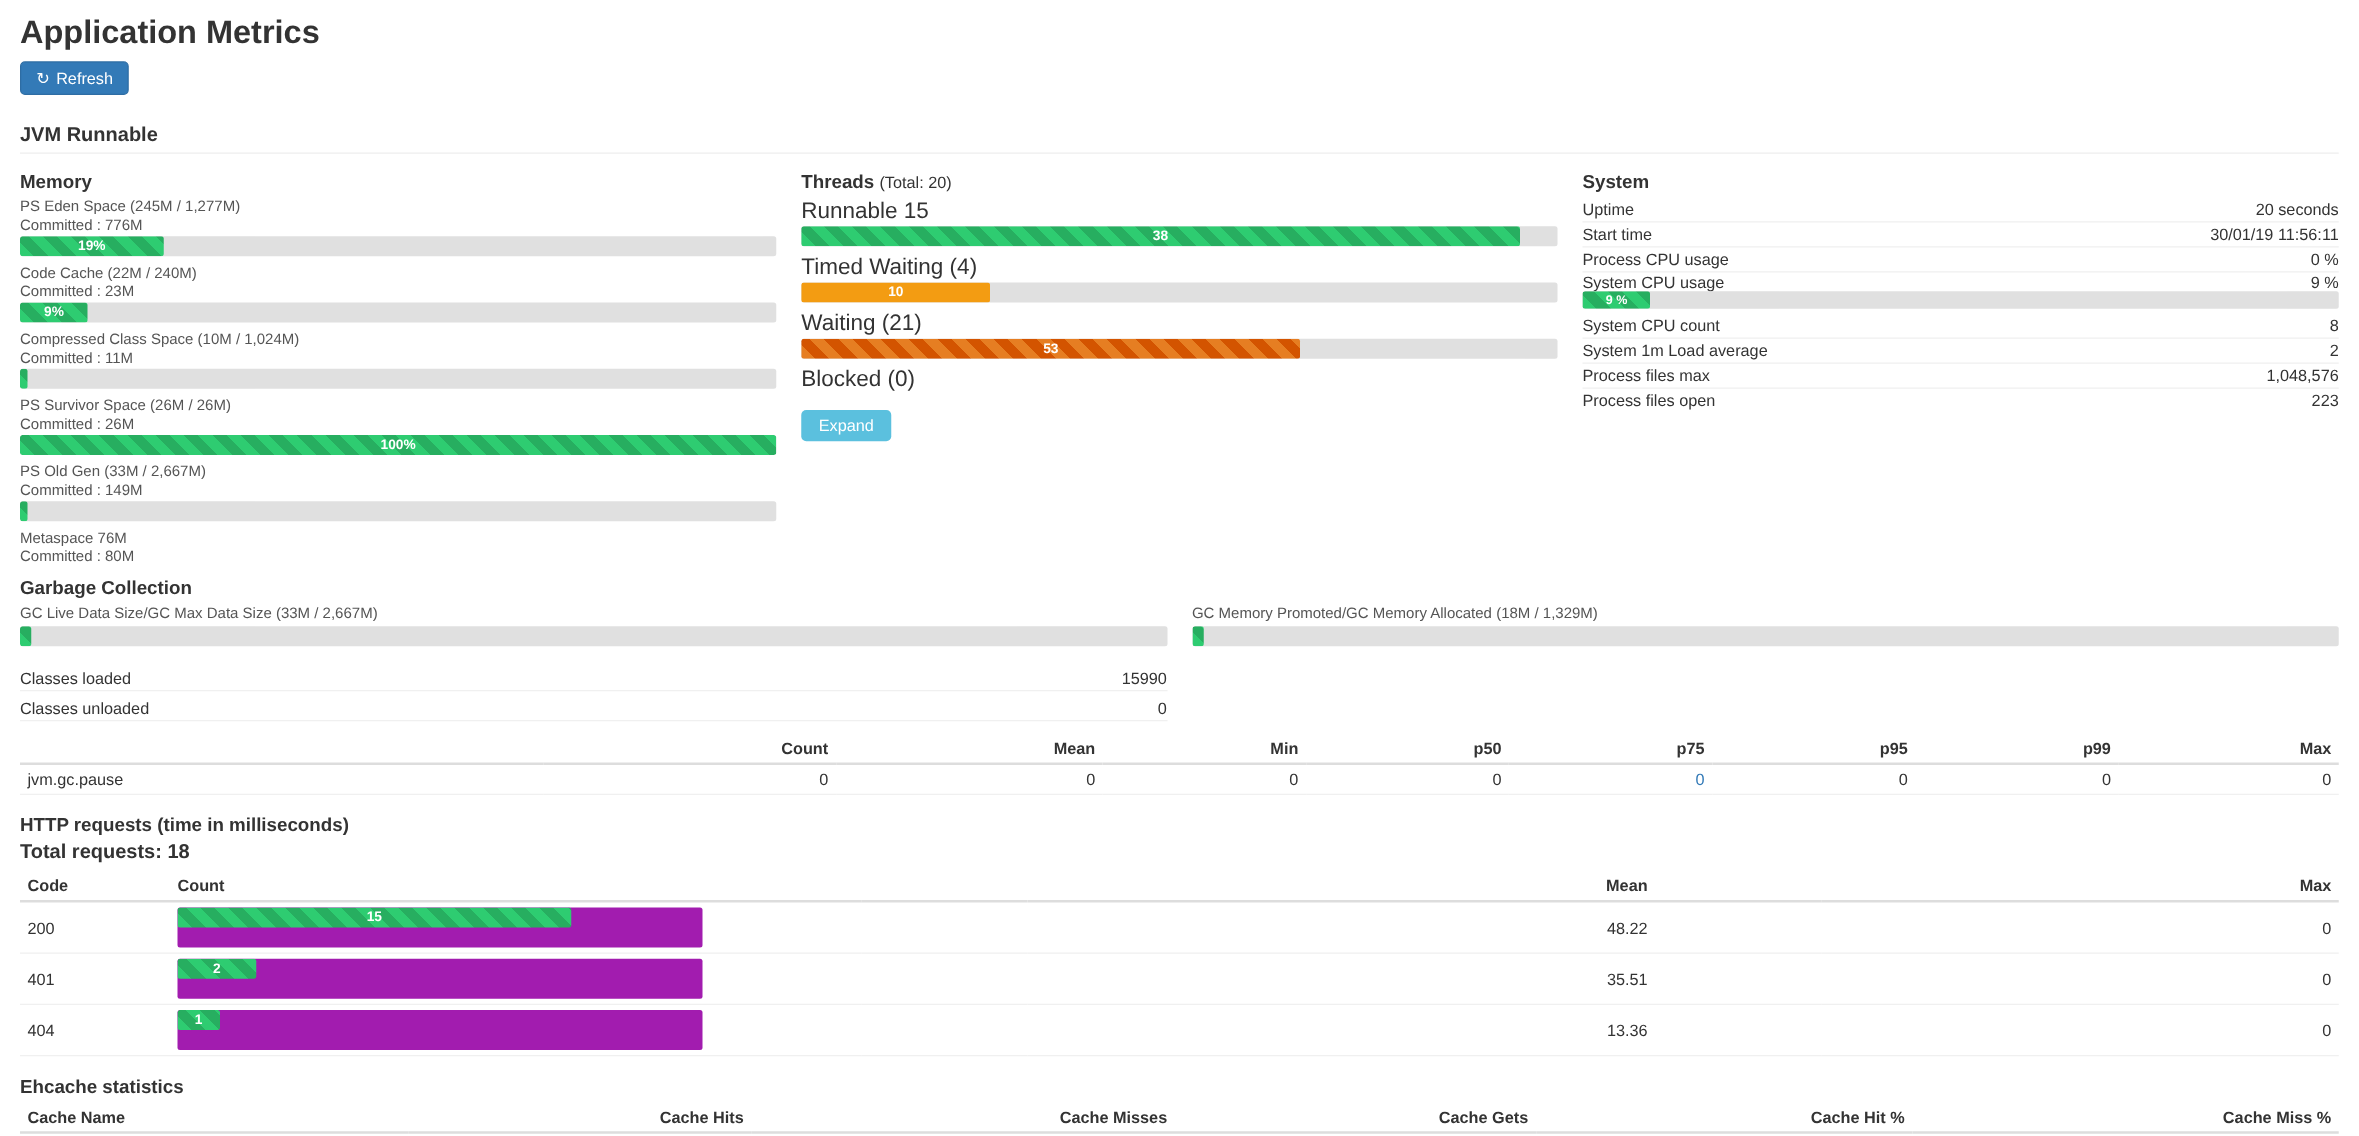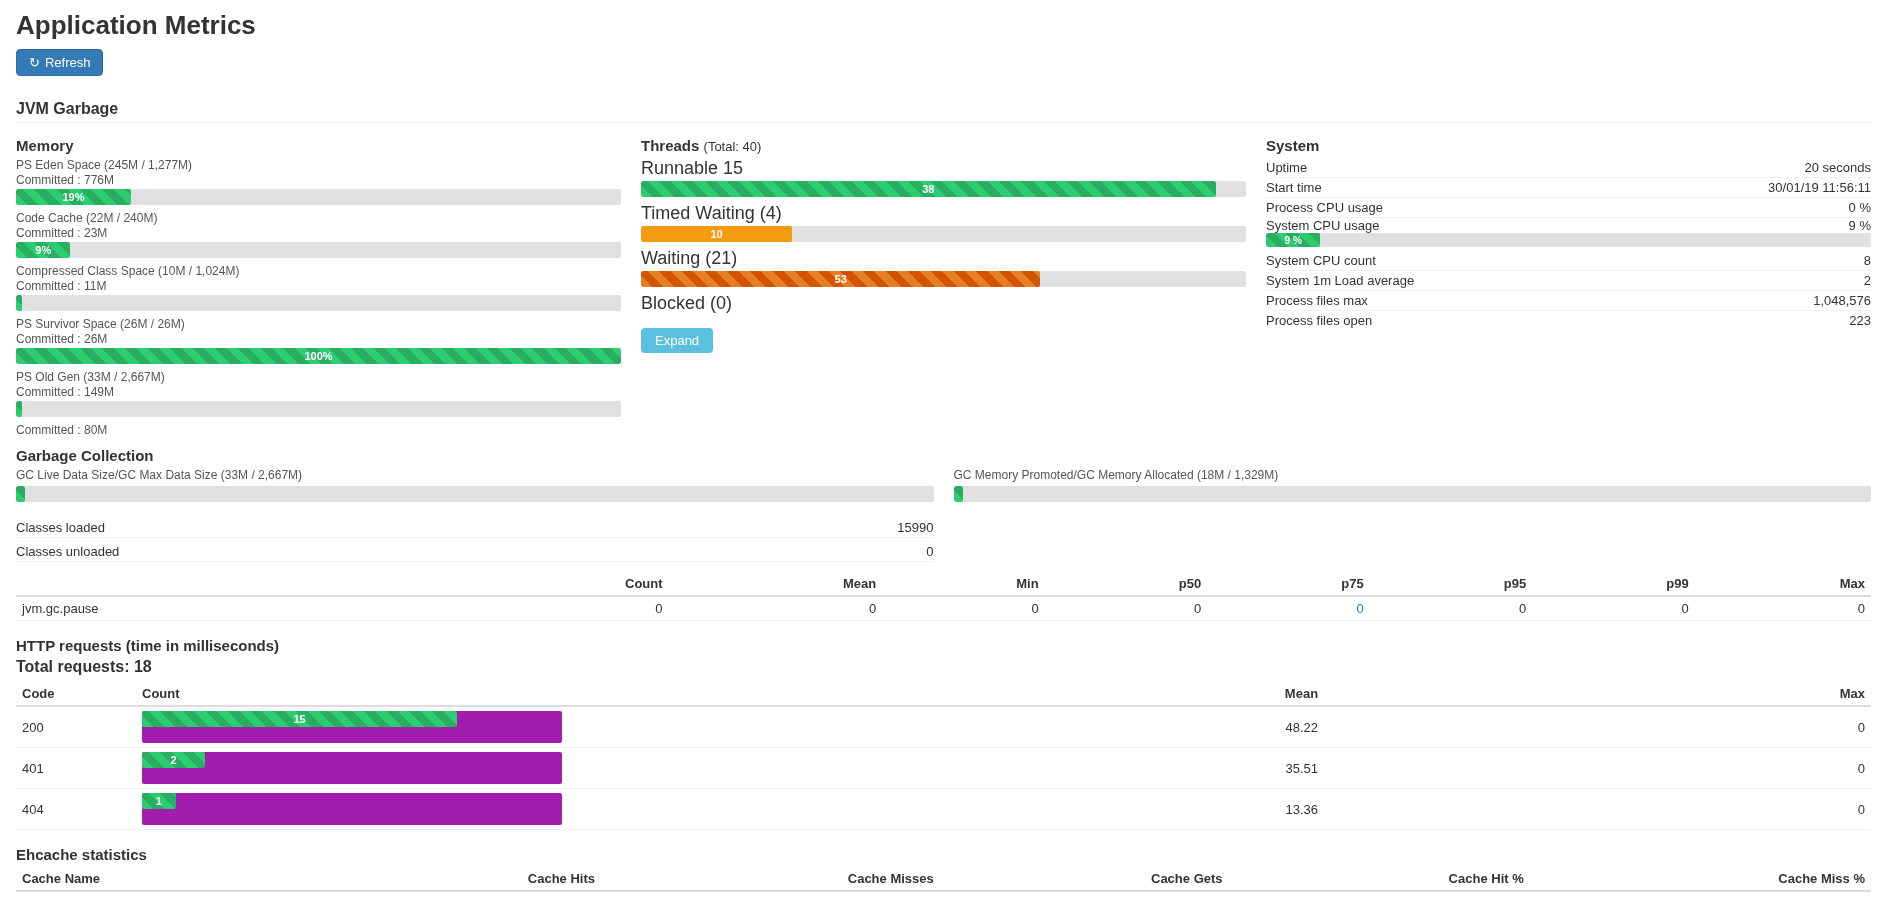--- a/index.html
+++ b/index.html
@@ -56,21 +56,21 @@
 
 <h1>Application Metrics</h1>
 
 
 <button class="refresh-btn">
   <span>↻</span>
   <span>Refresh</span>
 </button>
 
 
-<h2>JVM Garbage</h2>
+<h2>JVM Runnable</h2>
 
 <div class="main-grid">
 
   <div class="col-left">
     <h3>Memory</h3>
 
     <div>
       <div class="section-label">PS Eden Space (245M / 1,277M)</div>
       <div class="committed">Committed : 776M</div>
       <div class="progress-bar-wrap">
@@ -104,27 +104,28 @@
 
     <div>
       <div class="section-label">PS Old Gen (33M / 2,667M)</div>
       <div class="committed">Committed : 149M</div>
       <div class="progress-bar-wrap">
         <div class="progress-bar-fill fill-green" style="width:1%"></div>
       </div>
     </div>
 
     <div>
+      <div class="section-label">Metaspace 76M</div>
       <div class="committed">Committed : 80M</div>
     </div>
   </div>
 
   <div class="col-mid">
     <h3>
-      <span>Threads</span> <span style="font-weight:normal;font-size:13px">(<span>Total: 40</span>)</span>
+      <span>Threads</span> <span style="font-weight:normal;font-size:13px">(<span>Total: 20</span>)</span>
     </h3>
     <div class="thread-label">Runnable 15</div>
     <div class="progress-bar-wrap">
       <div class="progress-bar-fill fill-green" style="width:95%">38</div>
     </div>
     <div class="thread-label">Timed Waiting (4)</div>
     <div class="progress-bar-wrap">
       <div class="progress-bar-fill fill-yellow" style="width:25%">10</div>
     </div>
     <div class="thread-label">Waiting (21)</div>

